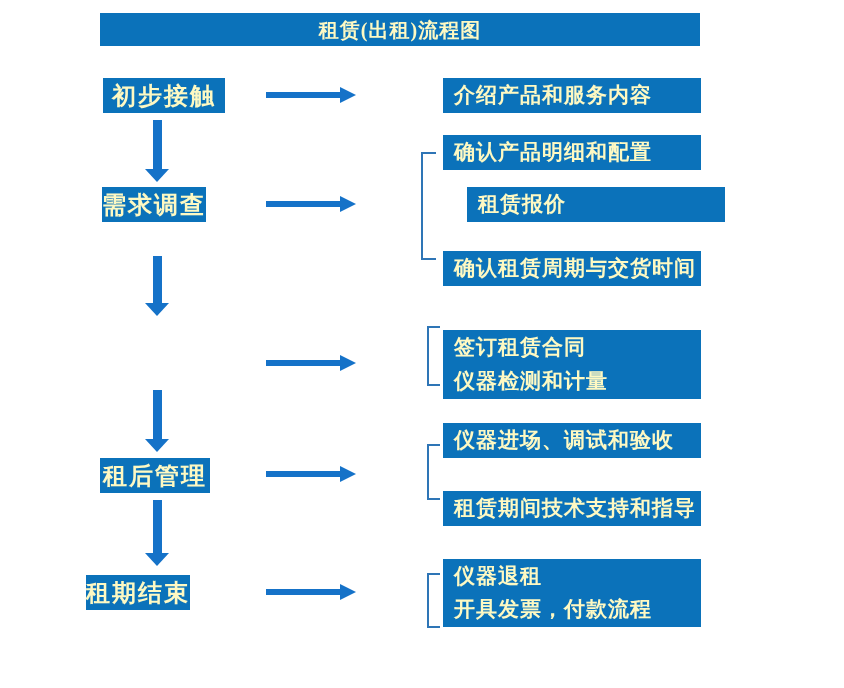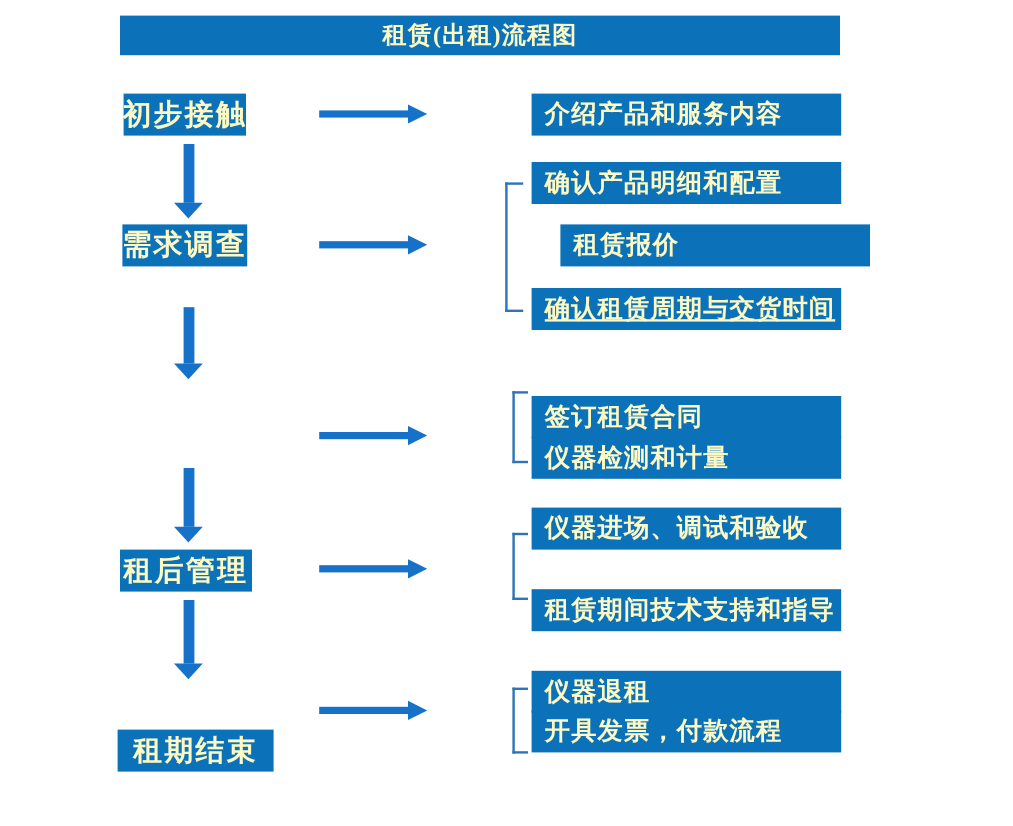--- a/index.html
+++ b/index.html
@@ -108,24 +108,24 @@
     box-sizing: border-box;
   }
 </style>
 </head>
 <body>
 
 <div id="canvas">
 
   <div class="bluebox titlebar">租赁(出租)流程图</div>
 
-  <div class="bluebox lbox" style="left:103px; top:78px;  width:102px; height:35px;">初步接触</div>
+  <div class="bluebox lbox" style="left:103px; top:78px;  width:122px; height:35px;">初步接触</div>
   <div class="bluebox lbox" style="left:102px; top:187px; width:104px; height:35px;">需求调查</div>
   <div class="bluebox lbox" style="left:100px; top:458px; width:110px; height:35px;">租后管理</div>
-  <div class="bluebox lbox" style="left:98px; top:575px; width:130px; height:35px;margin-top:33px;">租期结束</div>
+  <div class="bluebox lbox" style="left:86px; top:575px; width:104px; height:35px;">租期结束</div>
 
   <div class="varrow" style="top:120px; height:62px;">
     <div class="shaft"></div>
     <div class="head"></div>
   </div>
   <div class="varrow" style="top:256px; height:60px;">
     <div class="shaft"></div>
     <div class="head"></div>
   </div>
   <div class="varrow" style="top:390px; height:62px;">
@@ -160,21 +160,21 @@
 
   <div class="bracket" style="left:421px; top:152px; height:108px; width:15px;"></div>
   <div class="bracket" style="left:427px; top:326px; height:60px;"></div>
   <div class="bracket" style="left:427px; top:444px; height:56px;"></div>
   <div class="bracket" style="left:427px; top:573px; height:55px;"></div>
 
   <div class="bluebox rbox" style="top:78px;">介绍产品和服务内容</div>
 
   <div class="bluebox rbox" style="top:135px;">确认产品明细和配置</div>
   <div class="bluebox rbox" style="top:187px;margin-left:24px;">租赁报价</div>
-  <div class="bluebox rbox" style="top:240px;text-decoration:underline;">确认租赁周期与交货时间</div>
+  <div class="bluebox rbox" style="top:251px;">确认租赁周期与交货时间</div>
 
   <div class="bluebox rbox" style="top:330px;">签订租赁合同</div>
   <div class="bluebox rbox" style="top:364px;">仪器检测和计量</div>
 
   <div class="bluebox rbox" style="top:423px;">仪器进场、调试和验收</div>
   <div class="bluebox rbox" style="top:491px;">租赁期间技术支持和指导</div>
 
   <div class="bluebox rbox" style="top:559px;">仪器退租</div>
   <div class="bluebox rbox" style="top:592px;">开具发票，付款流程</div>
 

